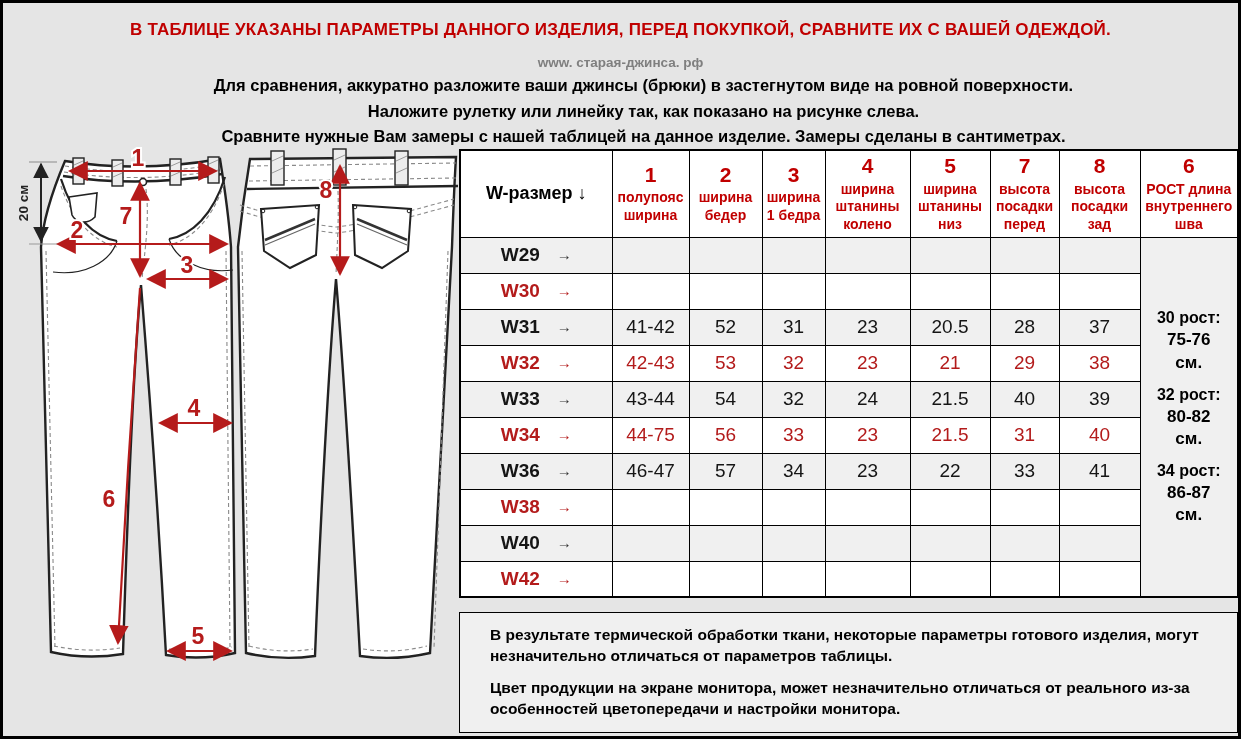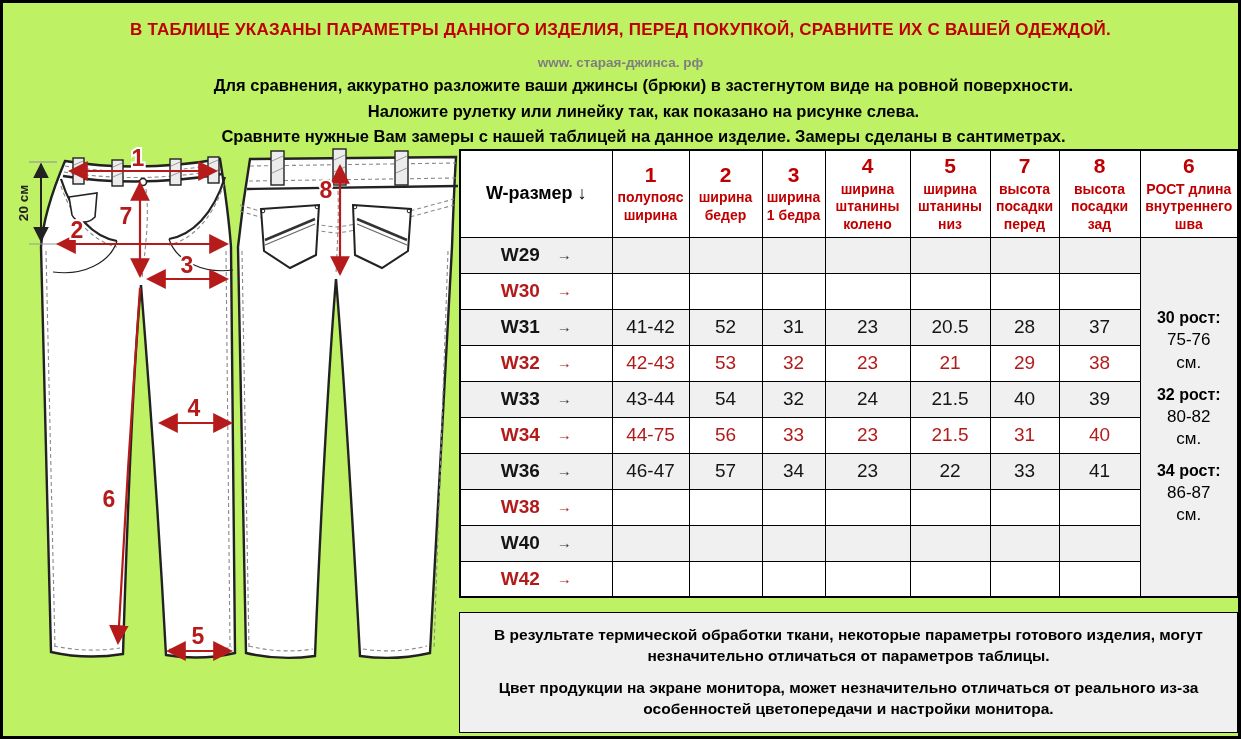--- a/index.html
+++ b/index.html
@@ -1,19 +1,19 @@
 <!DOCTYPE html>
 <html><head>
 <meta charset="utf-8">
 <style>
   * { box-sizing: border-box; }
   body { margin: 0; background: #ffffff; }
   .page {
     position: relative; width: 1241px; height: 739px;
-    background: #bef264; border: 3px solid #000;
+    background: #e5e5e5; border: 3px solid #000;
     font-family: "Liberation Sans", sans-serif; overflow: hidden;
   }
   
   .header { position: absolute; top: 0; left: 0; right: 0; text-align: center; padding-top: 17px; }
   .title { font-size: 17px; font-weight: bold; color: #c00000; letter-spacing: .2px; }
   .website { font-size: 13.5px; font-weight: bold; color: #7f7f7f; margin-top: 15px; }
   .instr { font-size: 16.5px; font-weight: bold; color: #000; margin-top: 5px; line-height: 1.25; padding-left: 46px; }
   
   .diagram { position: absolute; left: 10px; top: 142px; width: 445px; height: 595px; }
   
@@ -30,28 +30,28 @@
   .col-num { font-size: 21px; font-weight: bold; color: #c00000; line-height: 1.15; }
   .col-label { font-size: 14px; font-weight: bold; color: #c00000; line-height: 1.25; margin-top: 2px; padding: 0 2px; }
   .size-table tbody td { height: 36px; font-size: 19px; }
   tr.row-black { background: #f0f0f0; color: #151515; }
   tr.row-red { background: #ffffff; color: #b31b1b; }
   td.size { font-weight: bold; font-size: 20px; }
   .row-arrow { font-size: 15px; font-weight: normal; margin-left: 17px; position: relative; top: -1px; }
   tr.row-black .row-arrow { color: #333; }
   tr.row-red .row-arrow { color: #b31b1b; }
   td.rost { background: #f0f0f0; color: #000; vertical-align: middle; }
-  .rost-item { margin: 10px 12px; font-size: 17px; line-height: 1.3; font-weight: normal; }
+  .rost-item { margin: 10px 12px; font-size: 17px; line-height: 1.3; font-weight: bold; }
   .rost-item b { font-size: 16px; }
   
   .note-box {
     position: absolute; left: 456px; top: 609px; width: 779px; height: 121px;
     border: 1.5px solid #000; background: #f0f0f0;
     display: flex; flex-direction: column; justify-content: center;
-    gap: 11px; padding: 4px 30px; text-align: center;
+    gap: 11px; padding: 4px 30px; text-align: left;
   }
   .note-box p { margin: 0; font-size: 15.5px; font-weight: bold; color: #000; line-height: 1.35; }
   
   .mnum { font-size: 23px; font-weight: bold; fill: #b51b1b; text-anchor: middle;
           paint-order: stroke; stroke: #ffffff; stroke-width: 4px;
           font-family: "Liberation Sans", sans-serif; }
   .ruler-label { font-size: 13.5px; font-weight: bold; fill: #222; text-anchor: middle;
           font-family: "Liberation Sans", sans-serif; }
 </style>
 </head>

